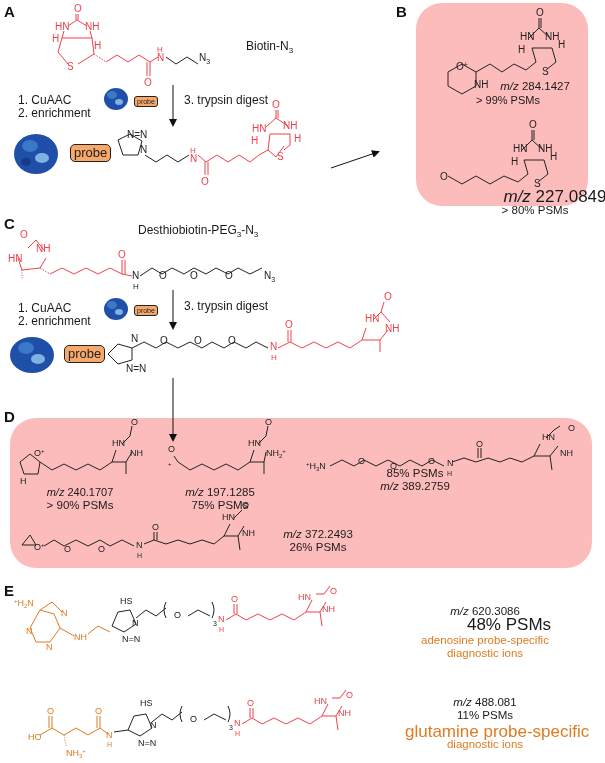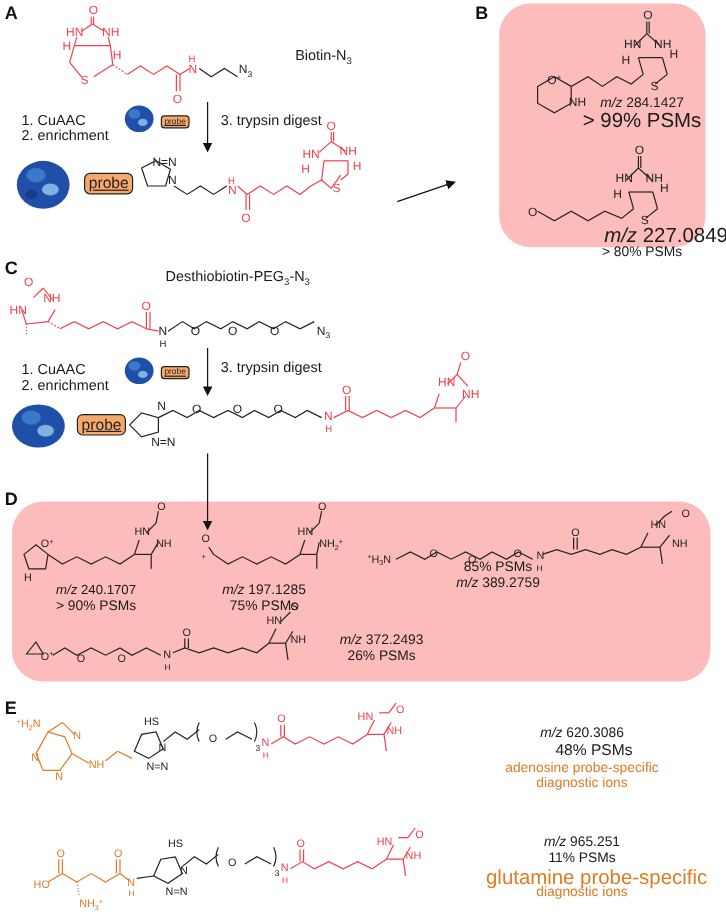--- a/index.html
+++ b/index.html
@@ -7,21 +7,21 @@
          font-family:"Liberation Sans", sans-serif; color:#1a1a1a; }
   .panel-letter { position:absolute; font-weight:bold; font-size:15px; color:#111; }
   .txt { position:absolute; font-size:11px; line-height:13px; white-space:nowrap; }
   .ctr { text-align:center; }
   .box { position:absolute; background:#fdbcbc; border-radius:26px; }
   .orange { color:#e07b22; }
   svg { position:absolute; left:0; top:0; overflow:visible; }
   svg text { font-family:"Liberation Sans", sans-serif; }
   .protein { position:absolute; }
   .probe-tag { position:absolute; background:#f7a96b; border:1.2px solid #222; border-radius:5px;
-               font-size:13px; line-height:16px; padding:0 3px; color:#222;text-decoration:underline; }
+               font-size:13px; line-height:16px; padding:0 3px; color:#222; }
   .probe-tag.small { font-size:7px; line-height:9px; padding:0 2px; border-radius:3px; border-width:1px; }
   i { font-style:italic; }
 </style>
 </head>
 <body>
 
 <div class="panel-letter" style="left:4px;top:3px;">A</div>
 <div class="panel-letter" style="left:396px;top:3px;">B</div>
 <div class="panel-letter" style="left:4px;top:215px;">C</div>
 <div class="panel-letter" style="left:4px;top:408px;">D</div>
@@ -427,39 +427,39 @@
   <ellipse cx="30" cy="24" rx="7" ry="5" fill="#7fb2e0"></ellipse>
 </svg>
 <div class="probe-tag" style="left:64px;top:345px;">probe</div>
 
 <div class="txt" style="left:246px;top:40px;font-size:12px;"><span>Biotin-N</span><sub style="font-size:8px;">3</sub></div>
 <div class="txt" style="left:18px;top:94px;font-size:12px;">1. CuAAC</div>
 <div class="txt" style="left:18px;top:107px;font-size:12px;">2. enrichment</div>
 <div class="txt" style="left:184px;top:94px;font-size:12px;">3. trypsin digest</div>
 
 <div class="txt ctr" style="left:480px;top:80px;width:110px;font-size:11.5px;"><i>m/z</i> <span>284.1427</span></div>
-<div class="txt ctr" style="left:480px;top:94px;width:110px;font-size:17px;">&gt; 99% PSMs</div>
+<div class="txt ctr" style="left:453px;top:94px;width:110px;font-size:11px;">&gt; 99% PSMs</div>
 <div class="txt ctr" style="left:500px;top:190px;width:110px;font-size:17px;"><i>m/z</i> <span>227.0849</span></div>
 <div class="txt ctr" style="left:480px;top:204px;width:110px;font-size:11.5px;">&gt; 80% PSMs</div>
 
 <div class="txt" style="left:138px;top:224px;font-size:12px;"><span>Desthiobiotin-PEG</span><sub style="font-size:8px;">3</sub><span>-N</span><sub style="font-size:8px;">3</sub></div>
 <div class="txt" style="left:18px;top:302px;font-size:12px;">1. CuAAC</div>
 <div class="txt" style="left:18px;top:315px;font-size:12px;">2. enrichment</div>
 <div class="txt" style="left:184px;top:300px;font-size:12px;">3. trypsin digest</div>
 
 <div class="txt ctr" style="left:20px;top:486px;width:120px;font-size:11px;"><i>m/z</i> <span>240.1707</span></div>
 <div class="txt ctr" style="left:20px;top:499px;width:120px;font-size:11.5px;">&gt; 90% PSMs</div>
 <div class="txt ctr" style="left:160px;top:486px;width:120px;font-size:11.5px;"><i>m/z</i> <span>197.1285</span></div>
 <div class="txt ctr" style="left:160px;top:499px;width:120px;font-size:11.5px;">75% PSMs</div>
 <div class="txt ctr" style="left:355px;top:480px;width:120px;font-size:11.5px;"><i>m/z</i> <span>389.2759</span></div>
 <div class="txt ctr" style="left:355px;top:467px;width:120px;font-size:11.5px;">85% PSMs</div>
 <div class="txt ctr" style="left:258px;top:528px;width:120px;font-size:11.5px;"><i>m/z</i> <span>372.2493</span></div>
 <div class="txt ctr" style="left:258px;top:541px;width:120px;font-size:11.5px;">26% PSMs</div>
 
 <div class="txt ctr" style="left:410px;top:605px;width:150px;font-size:11.5px;"><i>m/z</i> <span>620.3086</span></div>
-<div class="txt ctr" style="left:420px;top:618px;width:150px;font-size:13px;">48% PSMs</div>
+<div class="txt ctr" style="left:434px;top:618px;width:150px;font-size:17px;">48% PSMs</div>
 <div class="txt ctr orange" style="left:405px;top:634px;width:160px;font-size:11.5px;">adenosine probe-specific</div>
 <div class="txt ctr orange" style="left:405px;top:647px;width:160px;font-size:11.5px;">diagnostic ions</div>
 
-<div class="txt ctr" style="left:410px;top:696px;width:150px;font-size:11.5px;"><i>m/z</i> <span>965.251</span></div>
+<div class="txt ctr" style="left:410px;top:696px;width:150px;font-size:11.5px;"><i>m/z</i> <span>488.081</span></div>
 <div class="txt ctr" style="left:410px;top:709px;width:150px;font-size:11.5px;">11% PSMs</div>
 <div class="txt ctr orange" style="left:405px;top:725px;width:160px;font-size:17px;">glutamine probe-specific</div>
 <div class="txt ctr orange" style="left:405px;top:738px;width:160px;font-size:11.5px;">diagnostic ions</div>
 
 </body></html>

